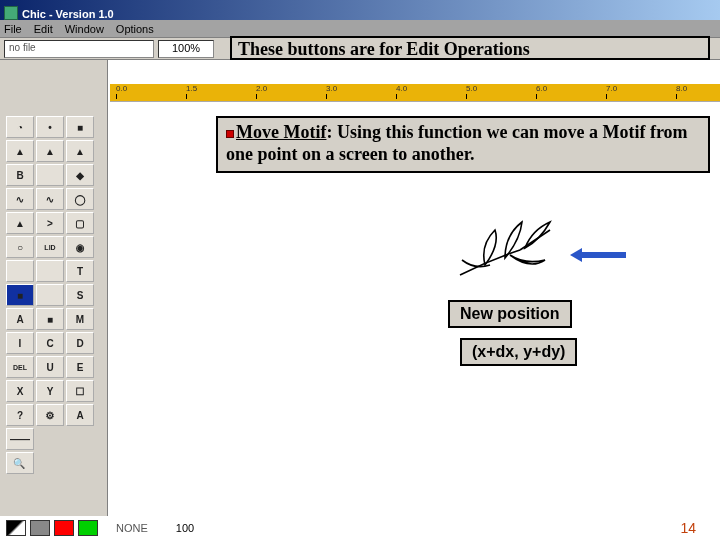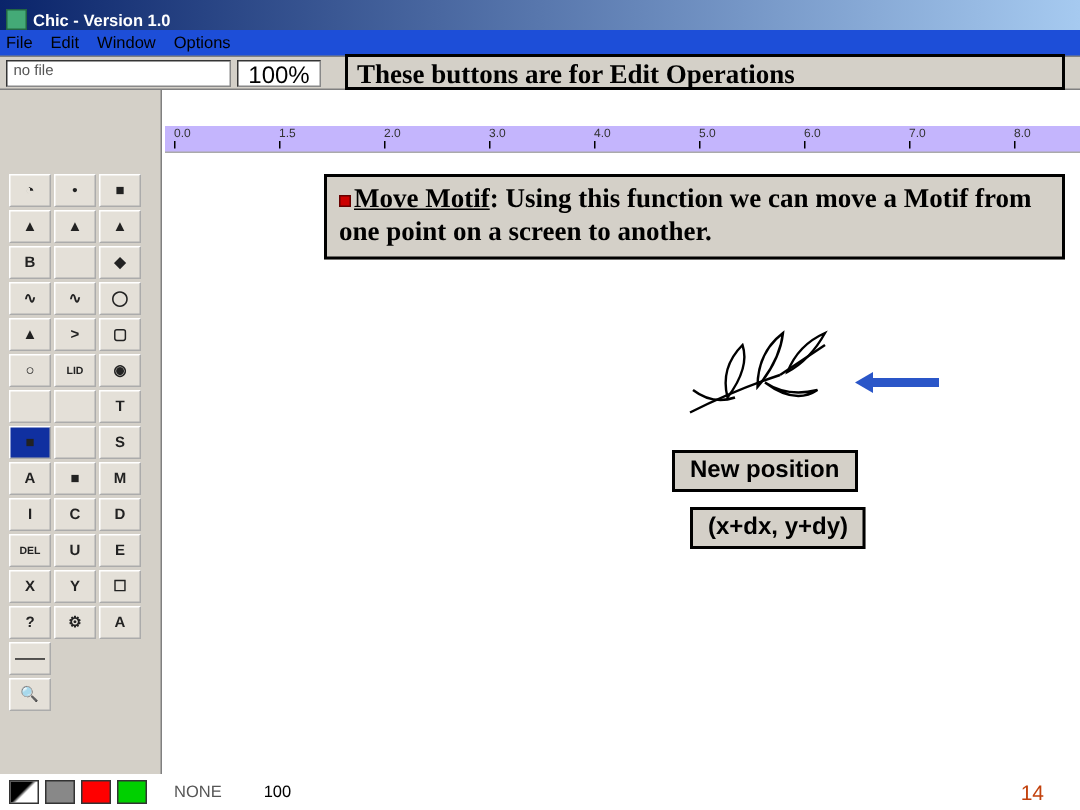--- a/index.html
+++ b/index.html
@@ -25,21 +25,21 @@
   }
   .titlebar .app-icon {
     width: 14px; height: 14px;
     background: #4a7;
     margin-right: 4px;
     display: inline-block;
     border: 1px solid #264;
   }
   .menubar {
     height: 18px;
-    background: #1d4ed8;
+    background: #a3a3a3;
     border-bottom: 1px solid #808080;
     display: flex;
     align-items: center;
     padding: 0 4px;
     gap: 12px;
   }
   .menubar span { cursor: default; }
   .toolbar-row {
     height: 22px;
     background: #d4d0c8;
@@ -58,21 +58,21 @@
     font-size: 10px;
     color: #555;
   }
   .zoom-box {
     width: 56px;
     height: 18px;
     background: #fff;
     border: 1px inset #888;
     margin-left: 4px;
     padding: 1px 4px;
-    font-size: 16px;
+    font-size: 11px;
     text-align: center;
   }
   .banner {
     position: absolute;
     left: 230px;
     top: 36px;
     width: 480px;
     height: 24px;
     background: #d4d0c8;
     border: 2px solid #000;
@@ -81,21 +81,21 @@
     font-weight: bold;
     padding: 1px 6px;
     z-index: 10;
   }
   .ruler {
     position: absolute;
     left: 110px;
     top: 84px;
     right: 0;
     height: 18px;
-    background: #c4b5fd;
+    background: #eab308;
     border-bottom: 1px solid #aaa;
     display: flex;
   }
   .ruler .tick {
     position: absolute;
     top: 0;
     font-size: 8px;
     color: #333;
   }
   .ruler .tick::after {

